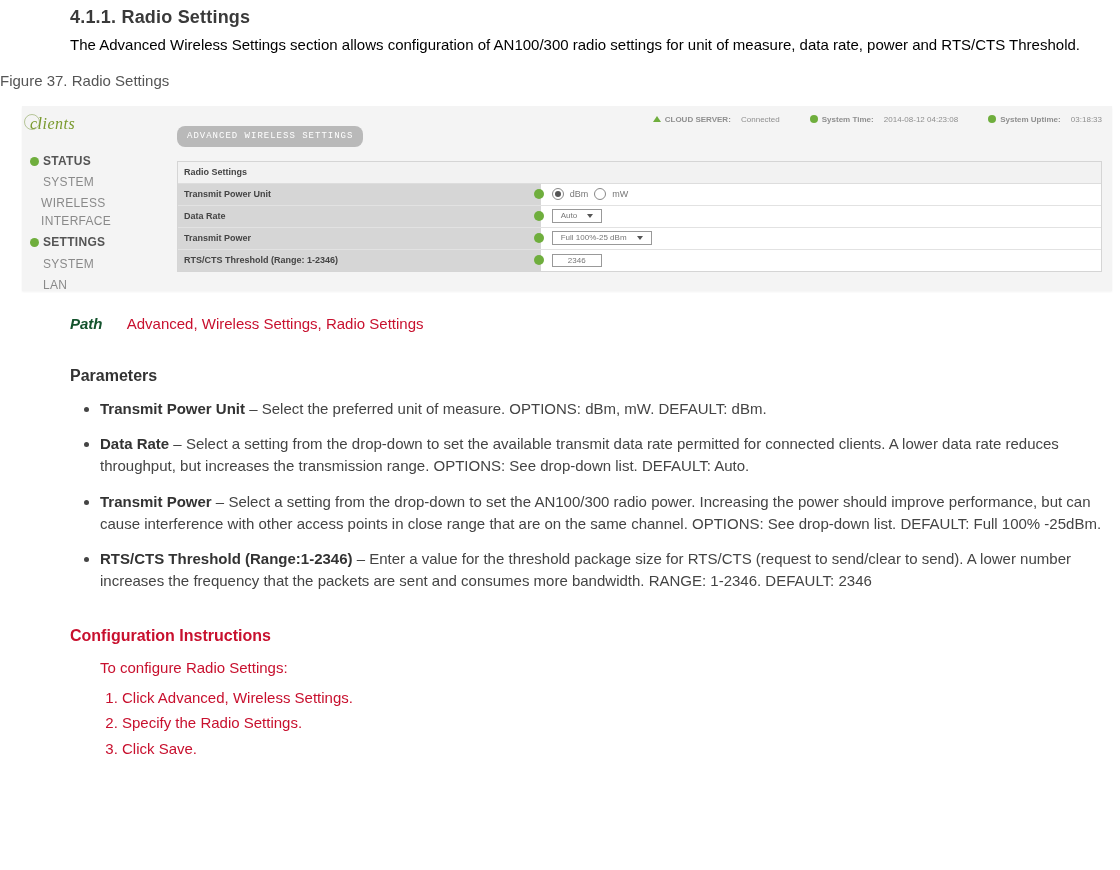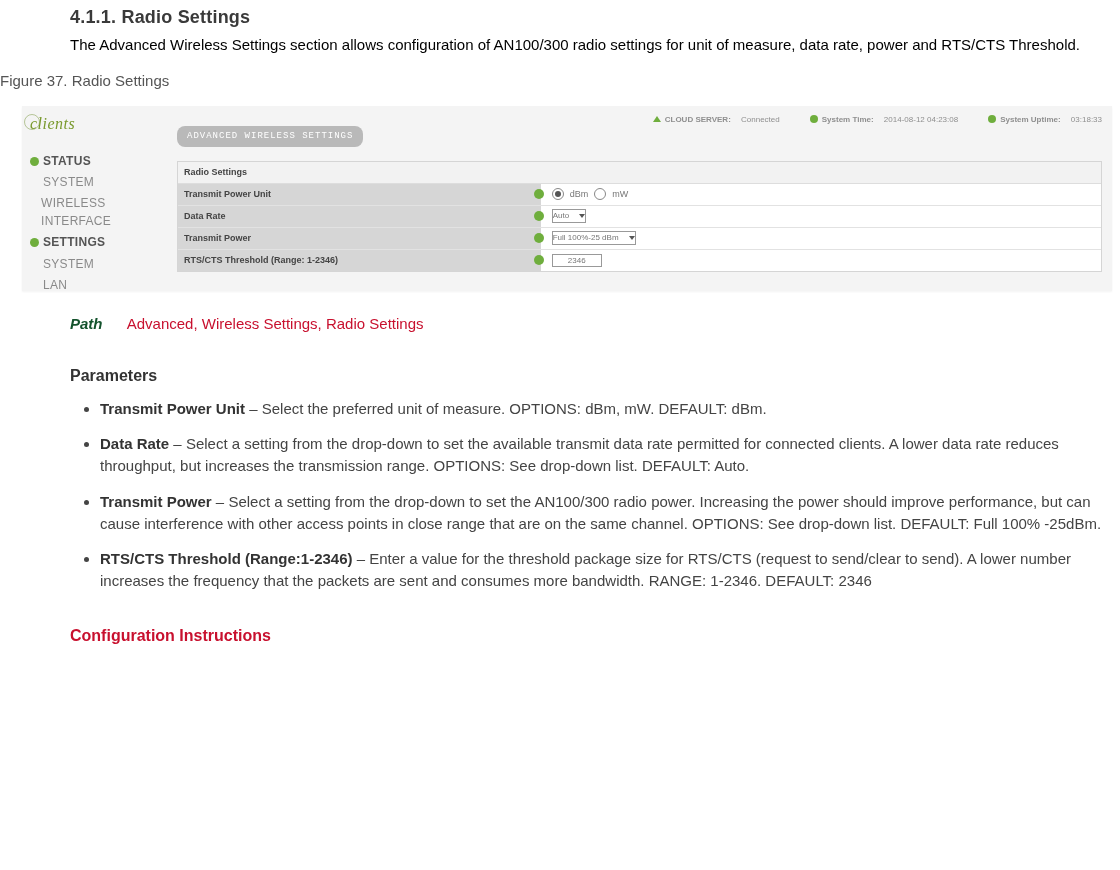--- a/index.html
+++ b/index.html
@@ -153,21 +153,21 @@
     margin-right: 2px;
   }
   .mini-radio {
     width: 10px; height: 10px; border: 1px solid #888; border-radius: 50%;
     display: inline-block; position: relative;
   }
   .mini-radio.sel::after {
     content: ""; position: absolute; inset: 2px; border-radius: 50%; background: #555;
   }
   .mini-dd {
-    border: 1px solid #999; padding: 0 0; font-size: 8px;
+    border: 1px solid #999; padding: 0 8px; font-size: 8px;
     display: flex; align-items: center; gap: 10px;
     background: #fff;
   }
   .mini-caret {
     width: 0; height: 0;
     border-left: 3px solid transparent; border-right: 3px solid transparent;
     border-top: 4px solid #555;
   }
   .mini-in {
     border: 1px solid #999; padding: 0 4px; font-size: 8px;
@@ -304,14 +304,22 @@
     <ul class="params">
       <li><span class="k">Transmit Power Unit</span><span> – Select the preferred unit of measure. OPTIONS: dBm, mW. DEFAULT: dBm.</span></li>
       <li><span class="k">Data Rate</span><span> – Select a setting from the drop-down to set the available transmit data rate permitted for connected clients. A lower data rate reduces throughput, but increases the transmission range. OPTIONS: See drop-down list. DEFAULT: Auto.</span></li>
       <li><span class="k">Transmit Power</span><span> – Select a setting from the drop-down to set the AN100/300 radio power. Increasing the power should improve performance, but can cause interference with other access points in close range that are on the same channel. OPTIONS: See drop-down list. DEFAULT: Full 100% -25dBm.</span></li>
       <li><span class="k">RTS/CTS Threshold (Range:1-2346)</span><span> – Enter a value for the threshold package size for RTS/CTS (request to send/clear to send). A lower number increases the frequency that the packets are sent and consumes more bandwidth. RANGE: 1-2346. DEFAULT: 2346</span></li>
     </ul>
 
     <h3 class="conf-h">Configuration Instructions</h3>
   </div>
 
+  <div class="indent-2 conf-block">
+    <p class="conf-intro">To configure Radio Settings:</p>
+    <ol class="conf">
+      <li>Click Advanced, Wireless Settings.</li>
+      <li>Specify the Radio Settings.</li>
+      <li>Click Save.</li>
+    </ol>
+  </div>
 
 </div>
 
 </body></html>

